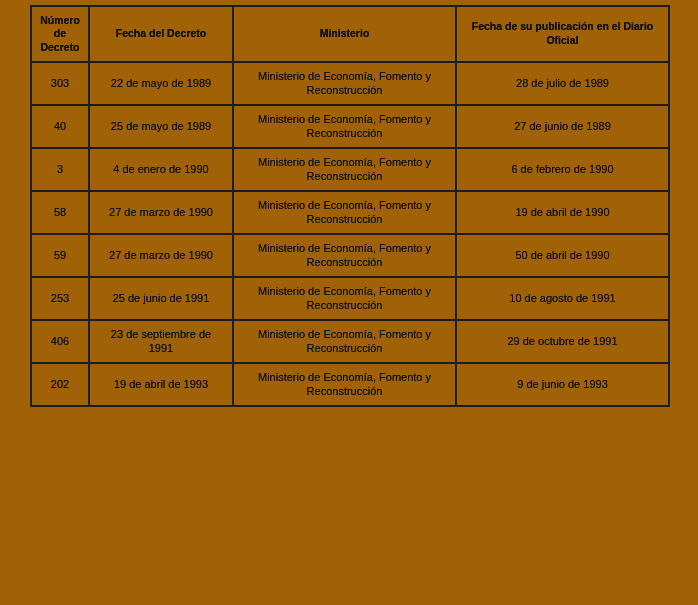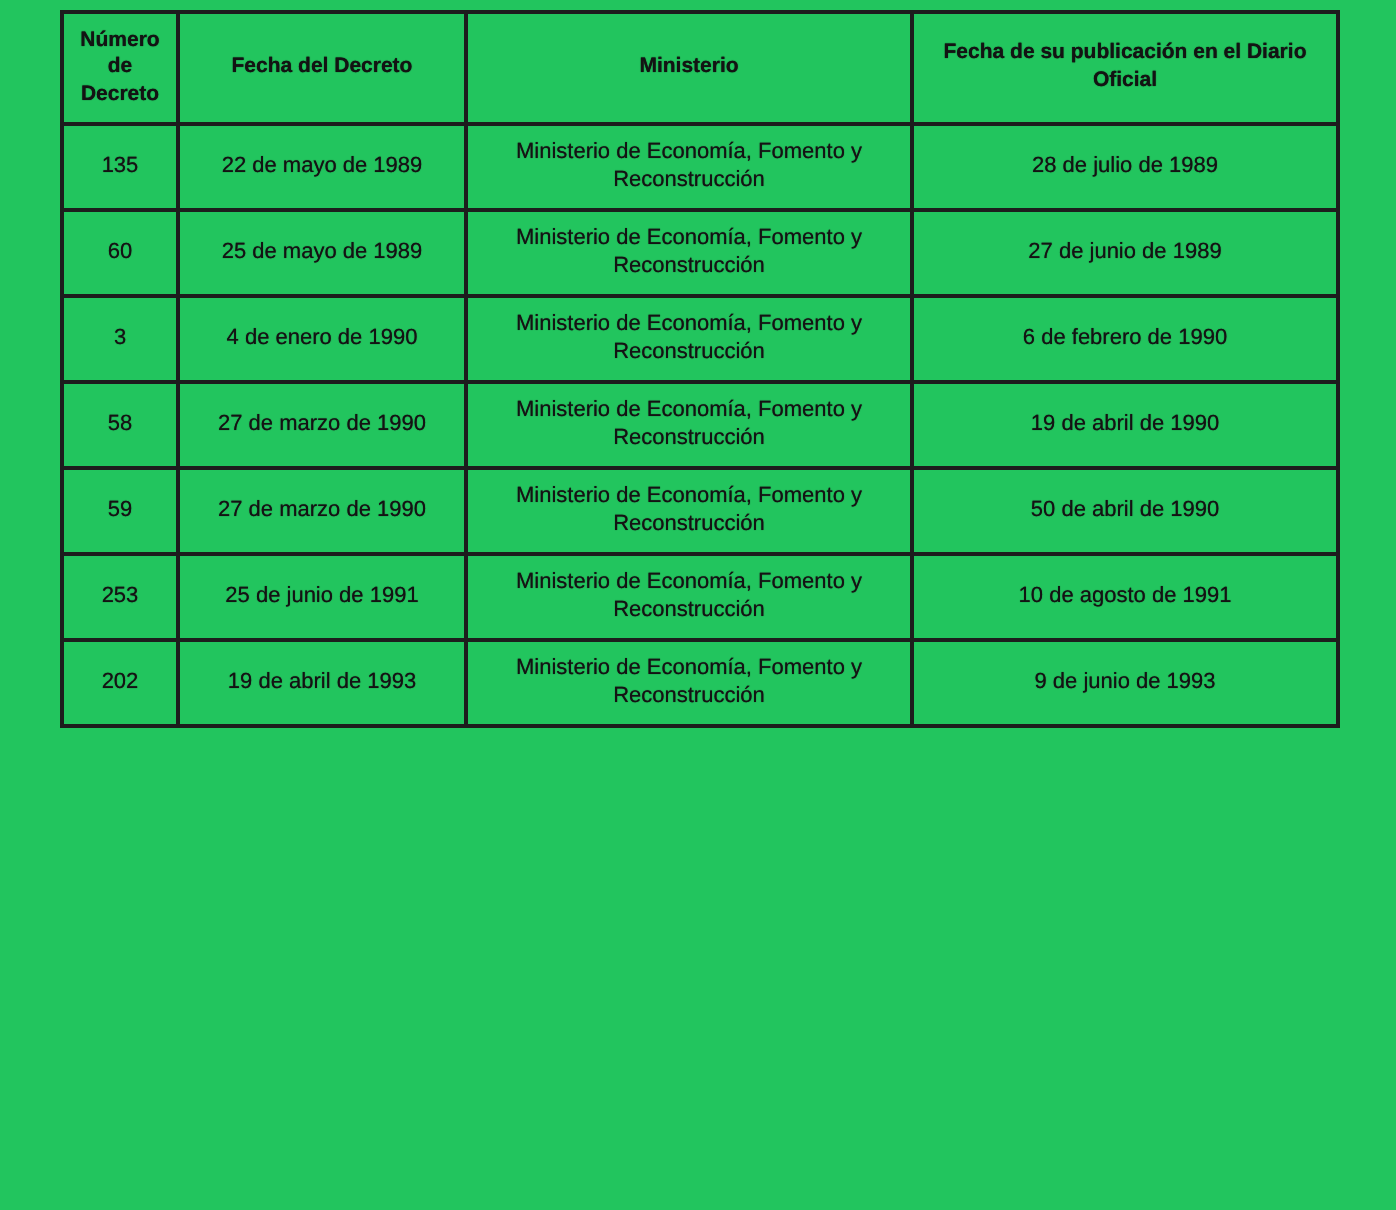--- a/index.html
+++ b/index.html
@@ -4,21 +4,21 @@
 <style>
   html, body {
     margin: 0;
     padding: 0;
     background: #ffffff;
   }
   .page {
     position: relative;
     width: 698px;
     height: 605px;
-    background: #22c55e;
+    background: #a16207;
     overflow: hidden;
     font-family: "Liberation Sans", sans-serif;
     color: #131313;
   }
   table.decrees {
     border-collapse: collapse;
     table-layout: fixed;
     width: 638px;
     margin: 5px 30px 0 30px;
   }
@@ -69,28 +69,28 @@
 de
 Decreto</th>
           <th>Fecha del Decreto</th>
           <th>Ministerio</th>
           <th>Fecha de su publicación en el Diario
 Oficial</th>
         </tr>
     </thead>
     <tbody id="tbody">
         <tr>
-          <td>135</td>
+          <td>303</td>
           <td>22 de mayo de 1989</td>
           <td>Ministerio de Economía, Fomento y
 Reconstrucción</td>
           <td>28 de julio de 1989</td>
         </tr>
         <tr>
-          <td>60</td>
+          <td>40</td>
           <td>25 de mayo de 1989</td>
           <td>Ministerio de Economía, Fomento y
 Reconstrucción</td>
           <td>27 de junio de 1989</td>
         </tr>
         <tr>
           <td>3</td>
           <td>4 de enero de 1990</td>
           <td>Ministerio de Economía, Fomento y
 Reconstrucción</td>
@@ -111,20 +111,28 @@
           <td>50 de abril de 1990</td>
         </tr>
         <tr>
           <td>253</td>
           <td>25 de junio de 1991</td>
           <td>Ministerio de Economía, Fomento y
 Reconstrucción</td>
           <td>10 de agosto de 1991</td>
         </tr>
         <tr>
+          <td>406</td>
+          <td>23 de septiembre de
+1991</td>
+          <td>Ministerio de Economía, Fomento y
+Reconstrucción</td>
+          <td>29 de octubre de 1991</td>
+        </tr>
+        <tr>
           <td>202</td>
           <td>19 de abril de 1993</td>
           <td>Ministerio de Economía, Fomento y
 Reconstrucción</td>
           <td>9 de junio de 1993</td>
         </tr>
       </tbody>
   </table>
 </div>
 

